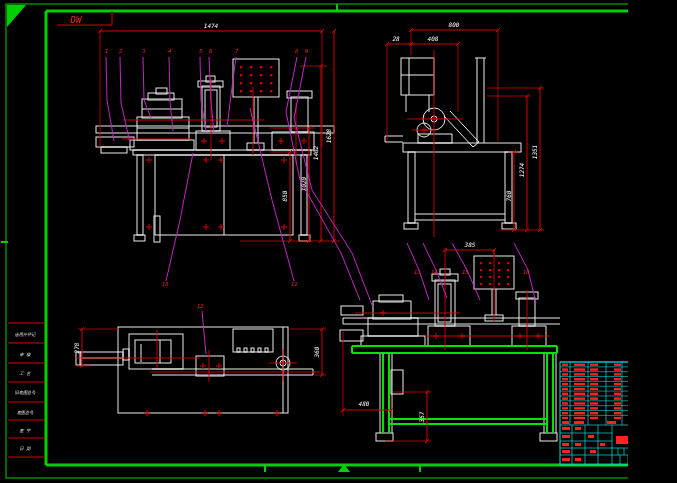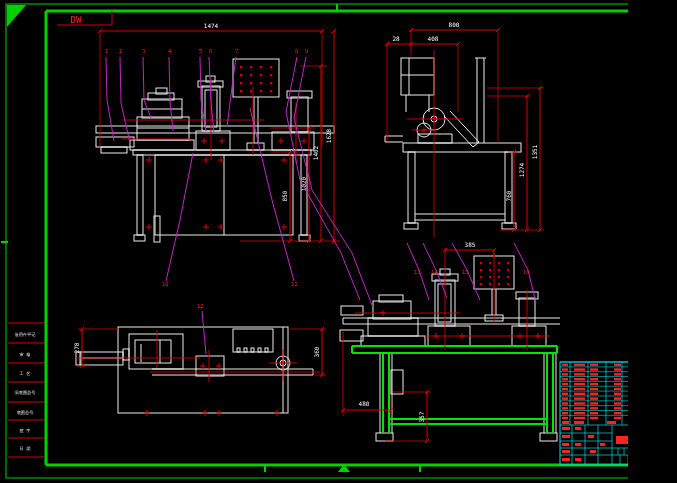--- a/index.html
+++ b/index.html
@@ -1,17 +1,17 @@
 <!DOCTYPE html>
 <html><head>
 <meta charset="utf-8">
 <style>
   html,body{margin:0;padding:0;background:#000;}
   .page{position:relative;width:628px;height:483px;background:#000;overflow:hidden;
-        font-family:"DejaVu Sans Mono", monospace;}
+        font-family:"DejaVu Sans Mono", monospace;font-style:italic;}
   svg text{font-family:"DejaVu Sans Mono", monospace;}
 </style>
 </head>
 <body>
 
 <div class="page">
   <svg id="cad" width="677" height="483" viewBox="0 0 677 483">
       <g>
         <rect x="6" y="4" width="664" height="474" stroke="#00cf00" fill="none" stroke-width="1"></rect>
         <line x1="46" y1="11" x2="661" y2="11" stroke="#00cf00" stroke-width="3"></line>

